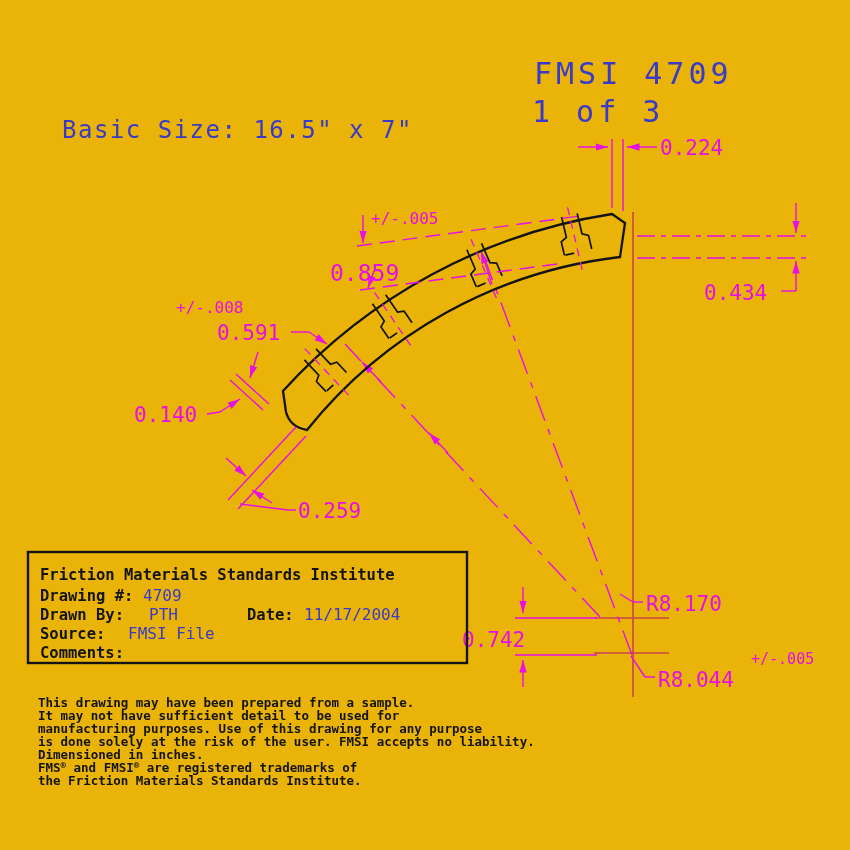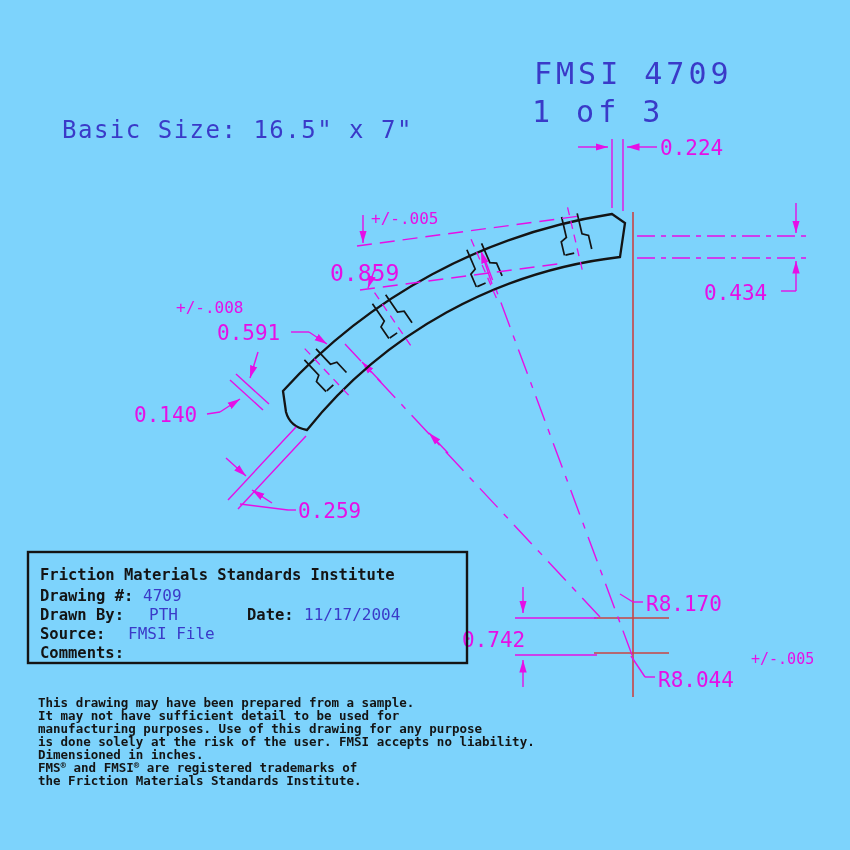--- a/index.html
+++ b/index.html
@@ -1,16 +1,16 @@
 <!DOCTYPE html>
 <html><head>
 <meta charset="utf-8">
 <style>
   html,body{margin:0;padding:0;background:#ffffff;}
-  .page{position:relative;width:850px;height:850px;background:#7dd3fc;overflow:hidden;
+  .page{position:relative;width:850px;height:850px;background:#eab308;overflow:hidden;
         font-family:"DejaVu Sans Mono",monospace;}
   svg{position:absolute;left:0;top:0;}
   svg text{font-family:"DejaVu Sans Mono",monospace;}
   .t-blue{fill:#3A3AC8;}
   .t-mag{fill:#E60FE6;}
   .t-blk{fill:#141414;font-weight:bold;}
   .ln-mag{stroke:#E60FE6;stroke-width:1.4;fill:none;}
   .ln-red{stroke:#C84545;stroke-width:1.6;fill:none;}
   .ln-blk{stroke:#141414;stroke-width:2.3;fill:none;}
   .ln-hole{stroke:#141414;stroke-width:1.7;fill:none;}

